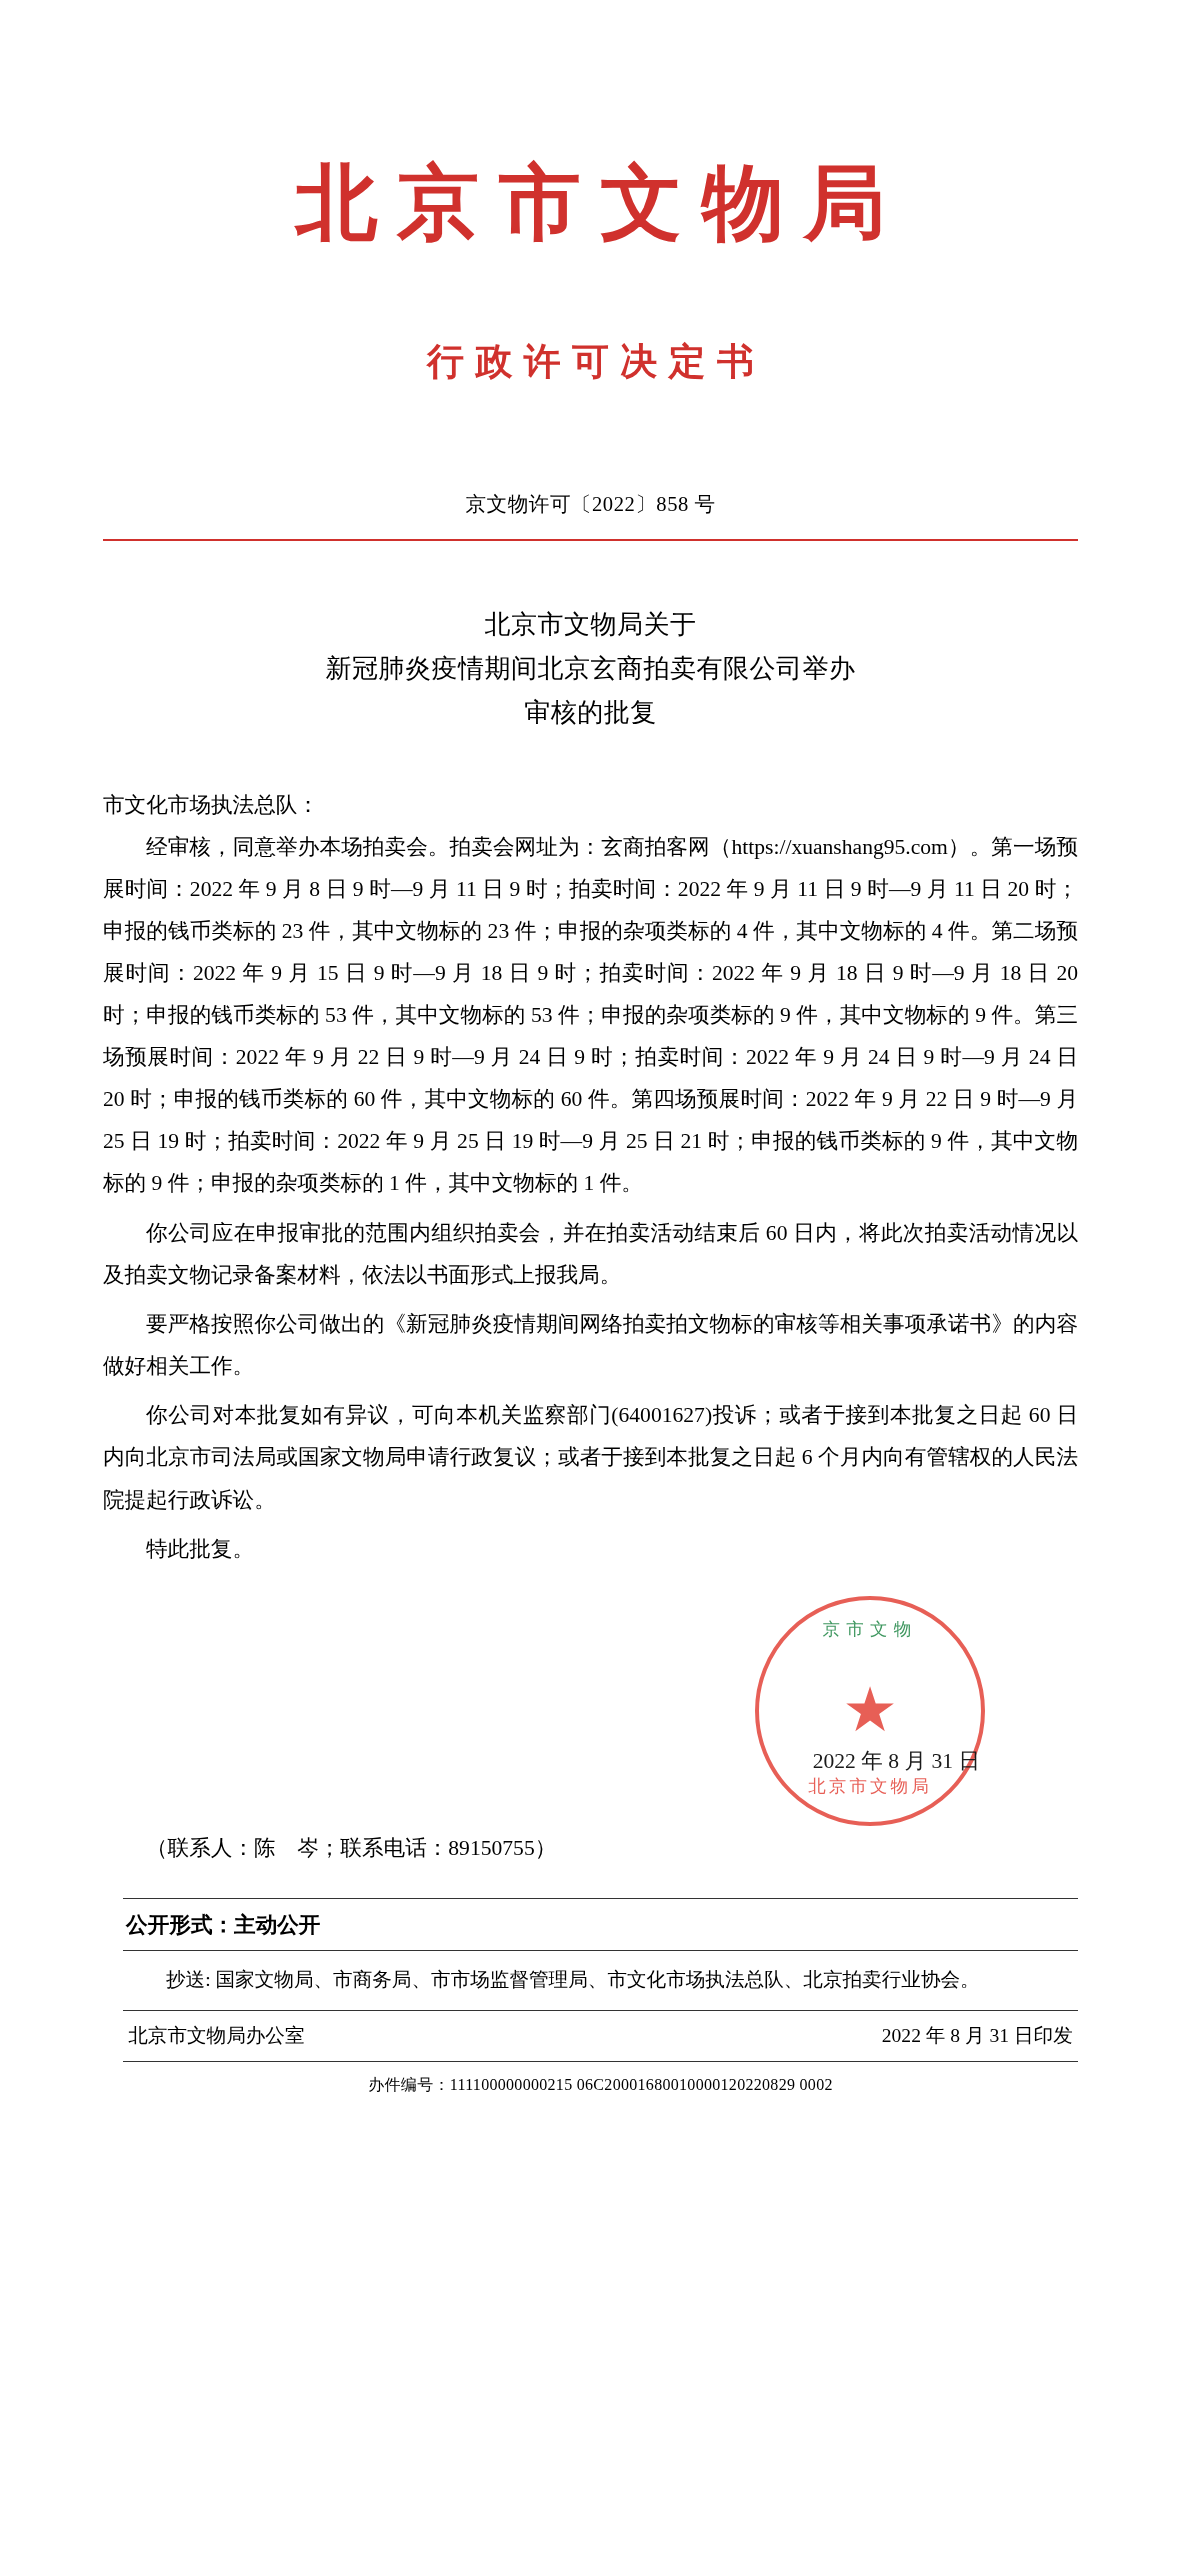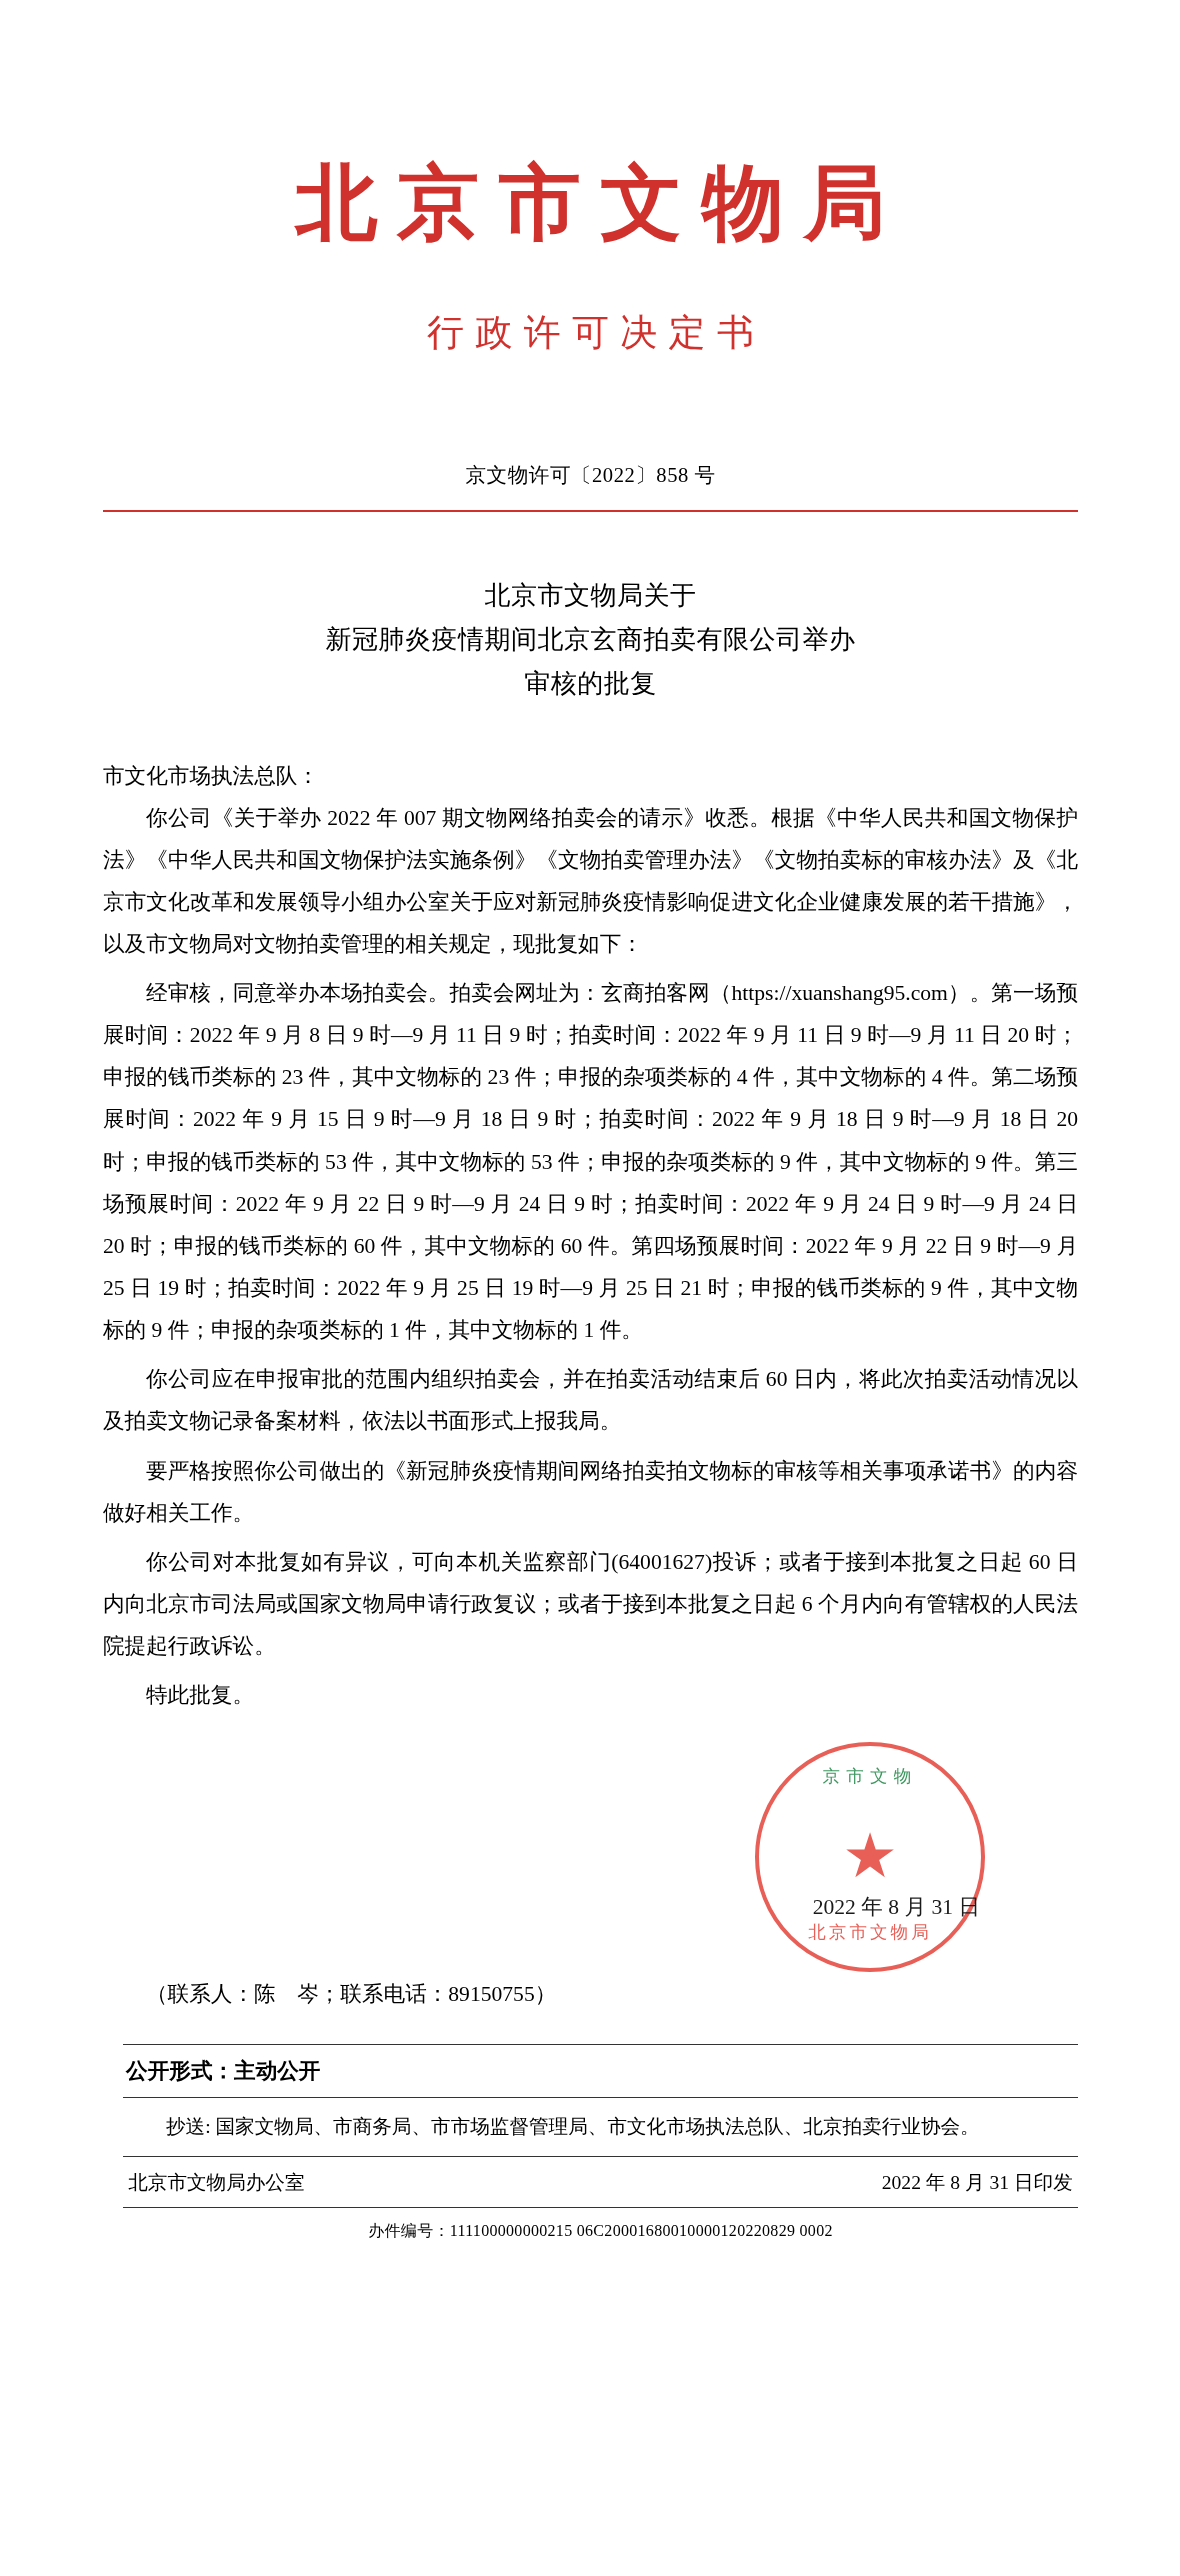--- a/index.html
+++ b/index.html
@@ -32,24 +32,24 @@
     font-size: 82px;
     font-weight: 700;
     letter-spacing: 19.6px;
     text-indent: 19.6px;
     line-height: 1.2;
     white-space: nowrap;
   }
   .masthead-sub {
     color: #d0312d;
     font-size: 37px;
-    font-weight: 400;
+    font-weight: 700;
     letter-spacing: 11.3px;
     text-indent: 11.3px;
-    margin-top: 55px;
+    margin-top: 84px;
   }
   .doc-number {
     text-align: center;
     font-size: 20.6px;
     margin-top: 103px;
     letter-spacing: 0.5px;
   }
   .red-rule {
     border: none;
     border-top: 2.6px solid #d0312d;
@@ -192,21 +192,20 @@
   <hr class="red-rule">
 
   <div class="doc-title">
     <div>北京市文物局关于</div>
     <div>新冠肺炎疫情期间北京玄商拍卖有限公司举办</div>
     <div>审核的批复</div>
   </div>
 
   <div class="recipient">市文化市场执法总队：</div>
 
-  <p class="body-para">你公司《关于举办 2022 年 007 期文物网络拍卖会的请示》收悉。根据《中华人民共和国文物保护法》《中华人民共和国文物保护法实施条例》《文物拍卖管理办法》《文物拍卖标的审核办法》及《北京市文化改革和发展领导小组办公室关于应对新冠肺炎疫情影响促进文化企业健康发展的若干措施》，以及市文物局对文物拍卖管理的相关规定，现批复如下：</p>
   <p class="body-para">经审核，同意举办本场拍卖会。拍卖会网址为：玄商拍客网（https://xuanshang95.com）。第一场预展时间：2022 年 9 月 8 日 9 时—9 月 11 日 9 时；拍卖时间：2022 年 9 月 11 日 9 时—9 月 11 日 20 时；申报的钱币类标的 23 件，其中文物标的 23 件；申报的杂项类标的 4 件，其中文物标的 4 件。第二场预展时间：2022 年 9 月 15 日 9 时—9 月 18 日 9 时；拍卖时间：2022 年 9 月 18 日 9 时—9 月 18 日 20 时；申报的钱币类标的 53 件，其中文物标的 53 件；申报的杂项类标的 9 件，其中文物标的 9 件。第三场预展时间：2022 年 9 月 22 日 9 时—9 月 24 日 9 时；拍卖时间：2022 年 9 月 24 日 9 时—9 月 24 日 20 时；申报的钱币类标的 60 件，其中文物标的 60 件。第四场预展时间：2022 年 9 月 22 日 9 时—9 月 25 日 19 时；拍卖时间：2022 年 9 月 25 日 19 时—9 月 25 日 21 时；申报的钱币类标的 9 件，其中文物标的 9 件；申报的杂项类标的 1 件，其中文物标的 1 件。</p>
   <p class="body-para">你公司应在申报审批的范围内组织拍卖会，并在拍卖活动结束后 60 日内，将此次拍卖活动情况以及拍卖文物记录备案材料，依法以书面形式上报我局。</p>
   <p class="body-para">要严格按照你公司做出的《新冠肺炎疫情期间网络拍卖拍文物标的审核等相关事项承诺书》的内容做好相关工作。</p>
   <p class="body-para">你公司对本批复如有异议，可向本机关监察部门(64001627)投诉；或者于接到本批复之日起 60 日内向北京市司法局或国家文物局申请行政复议；或者于接到本批复之日起 6 个月内向有管辖权的人民法院提起行政诉讼。</p>
   <p class="body-para">特此批复。</p>
 
   <div class="seal-area">
     <div class="seal">
       <div class="arc-top">京市文物</div>
       <div class="star">★</div>

